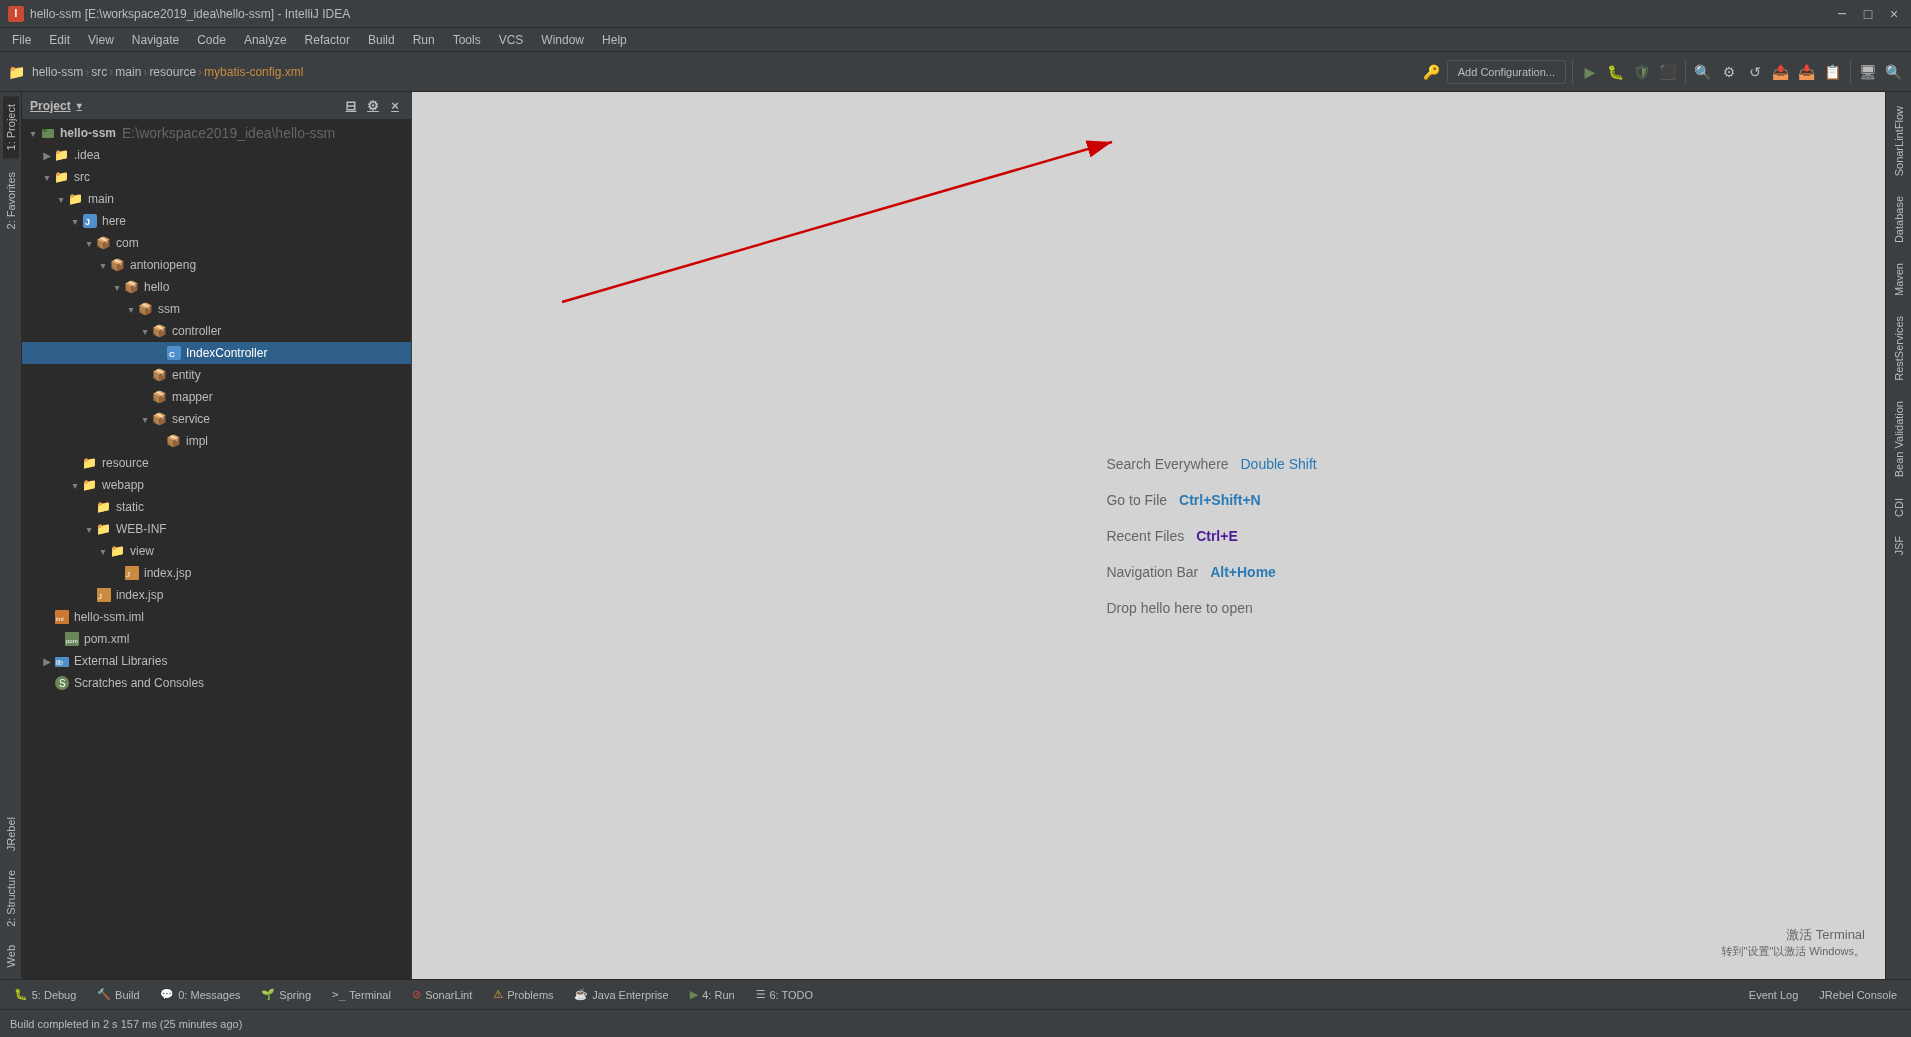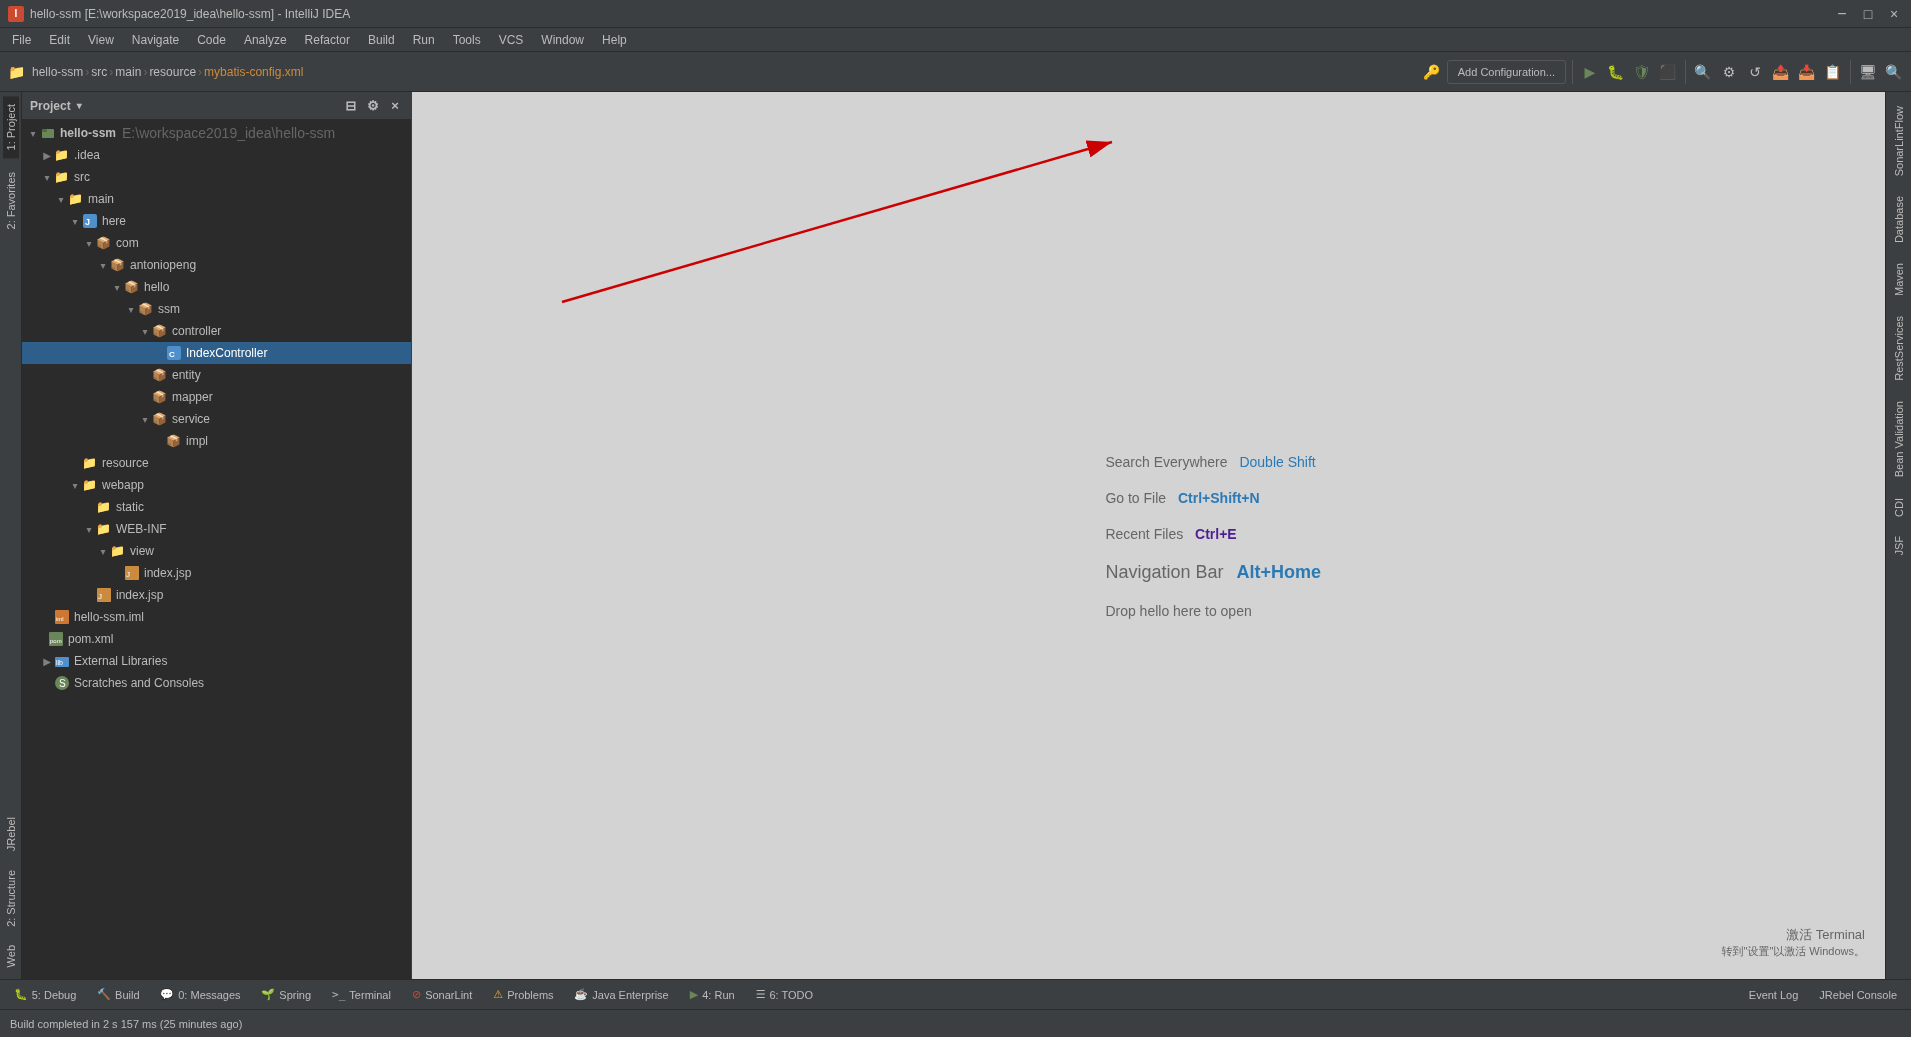--- a/index.html
+++ b/index.html
@@ -62,20 +62,21 @@
       height: 28px;
       background: #3c3f41;
       display: flex;
       align-items: center;
       padding: 0 8px;
       gap: 6px;
       font-size: 12px;
       font-weight: bold;
       color: #bbbbbb;
       border-bottom: 1px solid #2b2b2b;
+      text-decoration: underline;
     }
     .header-icon { width: 16px; height: 16px; cursor: pointer; display: flex; align-items: center; justify-content: center; color: #bbbbbb; font-size: 13px; }
 
     
     #file-tree {
       flex: 1;
       overflow-y: auto;
       padding: 2px 0;
       background: #2b2b2b;
     }
@@ -470,21 +471,21 @@
           <span class="arrow" style="opacity:0;"> </span>
           <span class="icon iml-icon">
             <svg width="16" height="16" viewBox="0 0 16 16">
                 <rect x="1" y="1" width="14" height="14" fill="#cc7832" rx="1"></rect>
                 <text x="2" y="12" fill="white" font-size="6">iml</text>
               </svg>
           </span>
           <span>hello-ssm.iml</span>
         </div>
 
-        <div class="tree-item" style="padding-left:12px;">
+        <div class="tree-item" style="padding-left:28px;">
           <span class="arrow" style="opacity:0;"> </span>
           <span class="icon" style="color:#6a8759;">
             <svg width="16" height="16" viewBox="0 0 16 16">
                 <rect x="1" y="1" width="14" height="14" fill="#6a8759" rx="1"></rect>
                 <text x="2" y="12" fill="white" font-size="6">pom</text>
               </svg>
           </span>
           <span>pom.xml</span>
         </div>
 
@@ -530,21 +531,21 @@
           <span style="color:#2a7ab5;font-weight:normal;margin-left:8px;">Double Shift</span>
         </div>
         <div style="margin-bottom:20px;font-size:14px;color:#666;">
           <span>Go to File</span>
           <span style="color:#2a7ab5;font-weight:bold;margin-left:8px;">Ctrl+Shift+N</span>
         </div>
         <div style="margin-bottom:20px;font-size:14px;color:#666;">
           <span>Recent Files</span>
           <span style="color:#4c1d95;font-weight:bold;margin-left:8px;">Ctrl+E</span>
         </div>
-        <div style="margin-bottom:20px;font-size:18px;color:#666;">
+        <div style="margin-bottom:20px;font-size:14px;color:#666;">
           <span>Navigation Bar</span>
           <span style="color:#2a7ab5;font-weight:bold;margin-left:8px;">Alt+Home</span>
         </div>
         <div style="font-size:14px;color:#666;">Drop hello here to open</div>
       </div>
 
       <div style="position:absolute;bottom:20px;right:20px;text-align:right;color:#666;font-size:13px;">
         <div>激活 Terminal</div>
         <div style="font-size:11px;">转到"设置"以激活 Windows。</div>
       </div>

